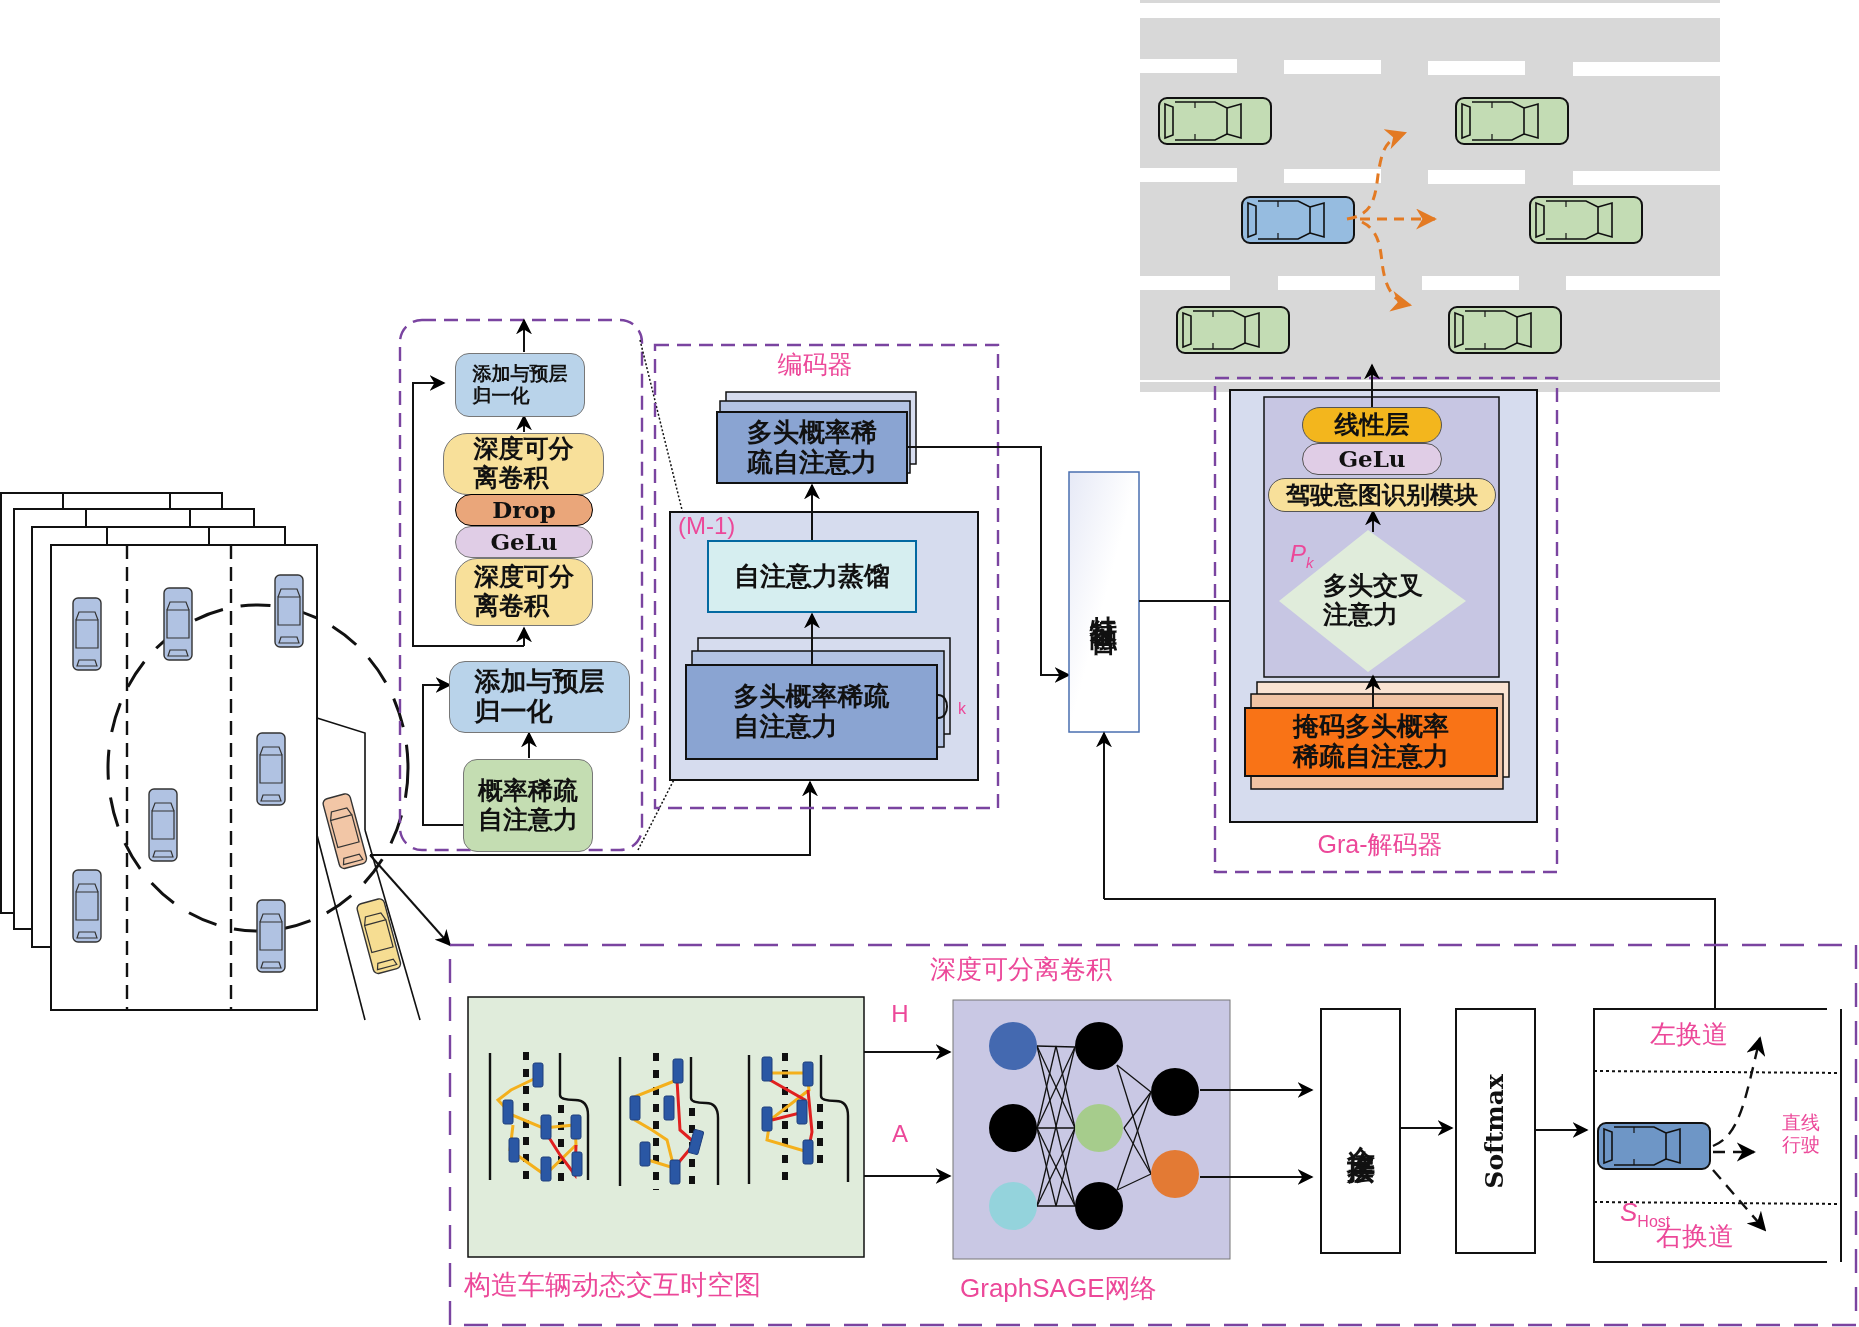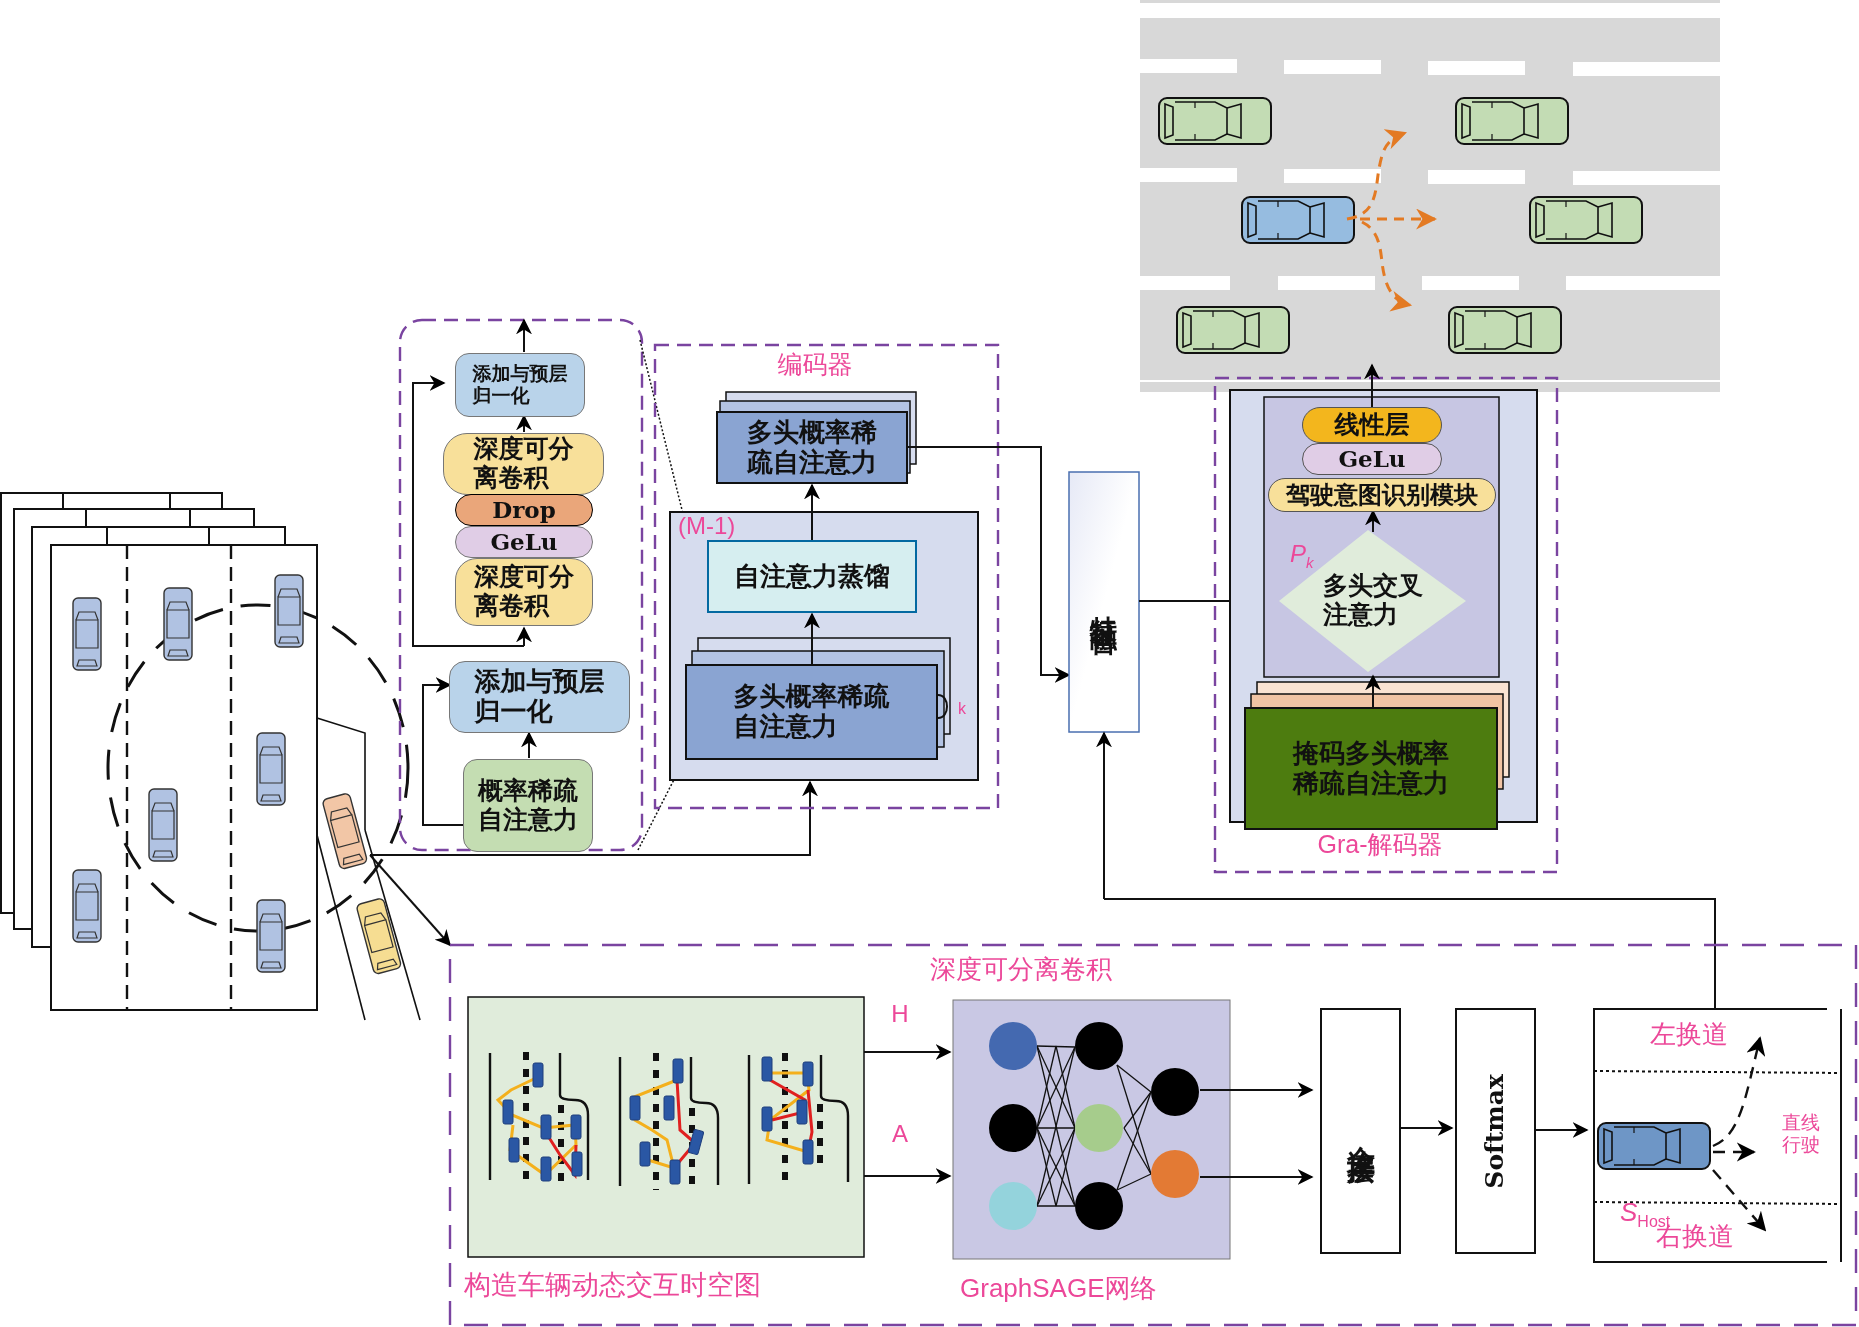--- a/index.html
+++ b/index.html
@@ -311,21 +311,21 @@
 <div class="box vtext" style="left:1069px;top:472px;width:70px;height:260px;font-size:27px;">特征融合</div>
 
 <div class="box" style="left:1302px;top:407px;width:140px;height:36px;background:#f3b61d;border:1px solid #555;border-radius:18px;font-size:25px;">线性层</div>
 <div class="box" style="left:1302px;top:443px;width:140px;height:32px;background:#e0cde6;border:1px solid #555;border-radius:16px;font-size:23px;">GeLu</div>
 <div class="box" style="left:1268px;top:478px;width:228px;height:34px;background:#f8e09a;border:1px solid #555;border-radius:17px;font-size:24px;">驾驶意图识别模块</div>
 <div class="lbl" style="left:1290px;top:512px;font-size:24px;font-style:italic;text-align:left;">
   <span>P</span><sub style="font-size:15px;">k</sub>
 </div>
 <div class="box" style="left:1300px;top:565px;width:146px;height:72px;font-size:25px;">多头交叉
 注意力</div>
-<div class="box" style="left:1244px;top:707px;width:254px;height:123px;background:#4d7c0f;border:2px solid #111;font-size:26px;">掩码多头概率
+<div class="box" style="left:1244px;top:707px;width:254px;height:70px;background:#f97316;border:2px solid #111;font-size:26px;">掩码多头概率
 稀疏自注意力</div>
 <div class="lbl" style="left:1270px;top:830px;width:220px;font-size:25px;">Gra-解码器</div>
 
 <div class="lbl" style="left:930px;top:955px;width:280px;font-size:26px;text-align:left;">深度可分离卷积</div>
 <div class="lbl" style="left:464px;top:1270px;width:380px;font-size:27px;text-align:left;">构造车辆动态交互时空图</div>
 <div class="lbl" style="left:880px;top:1000px;width:40px;font-size:24px;">H</div>
 <div class="lbl" style="left:880px;top:1120px;width:40px;font-size:24px;">A</div>
 <div class="lbl" style="left:960px;top:1274px;width:240px;font-size:26px;text-align:left;">GraphSAGE网络</div>
 <div class="box vtext" style="left:1321px;top:1009px;width:79px;height:244px;font-size:28px;">全连接层</div>
 <div class="box" style="left:1456px;top:1009px;width:79px;height:244px;font-size:25px;">

